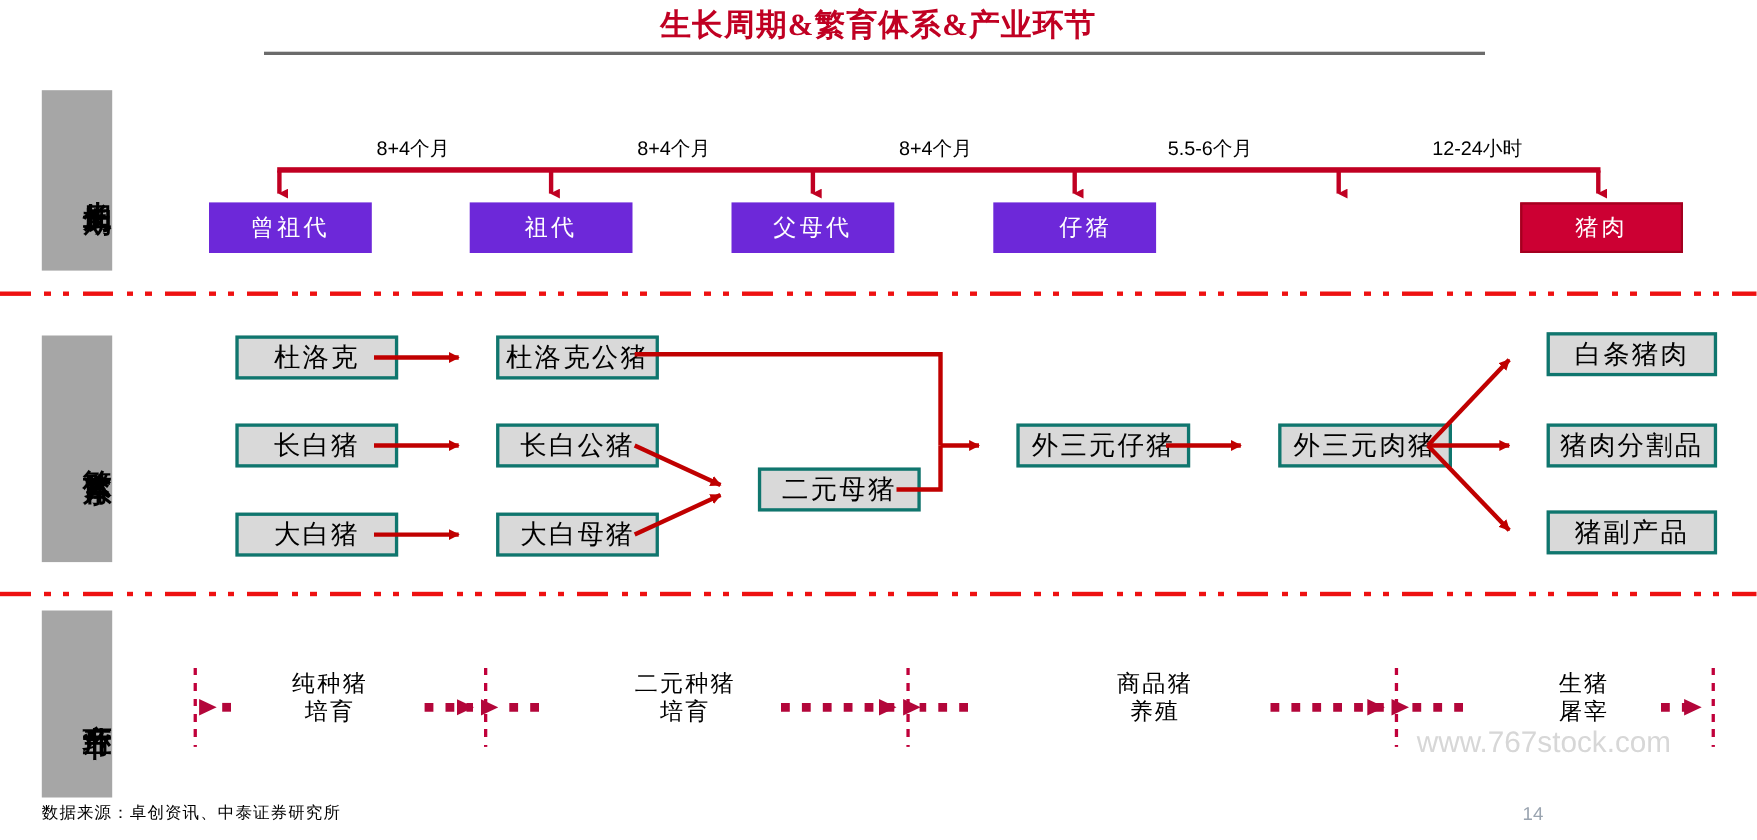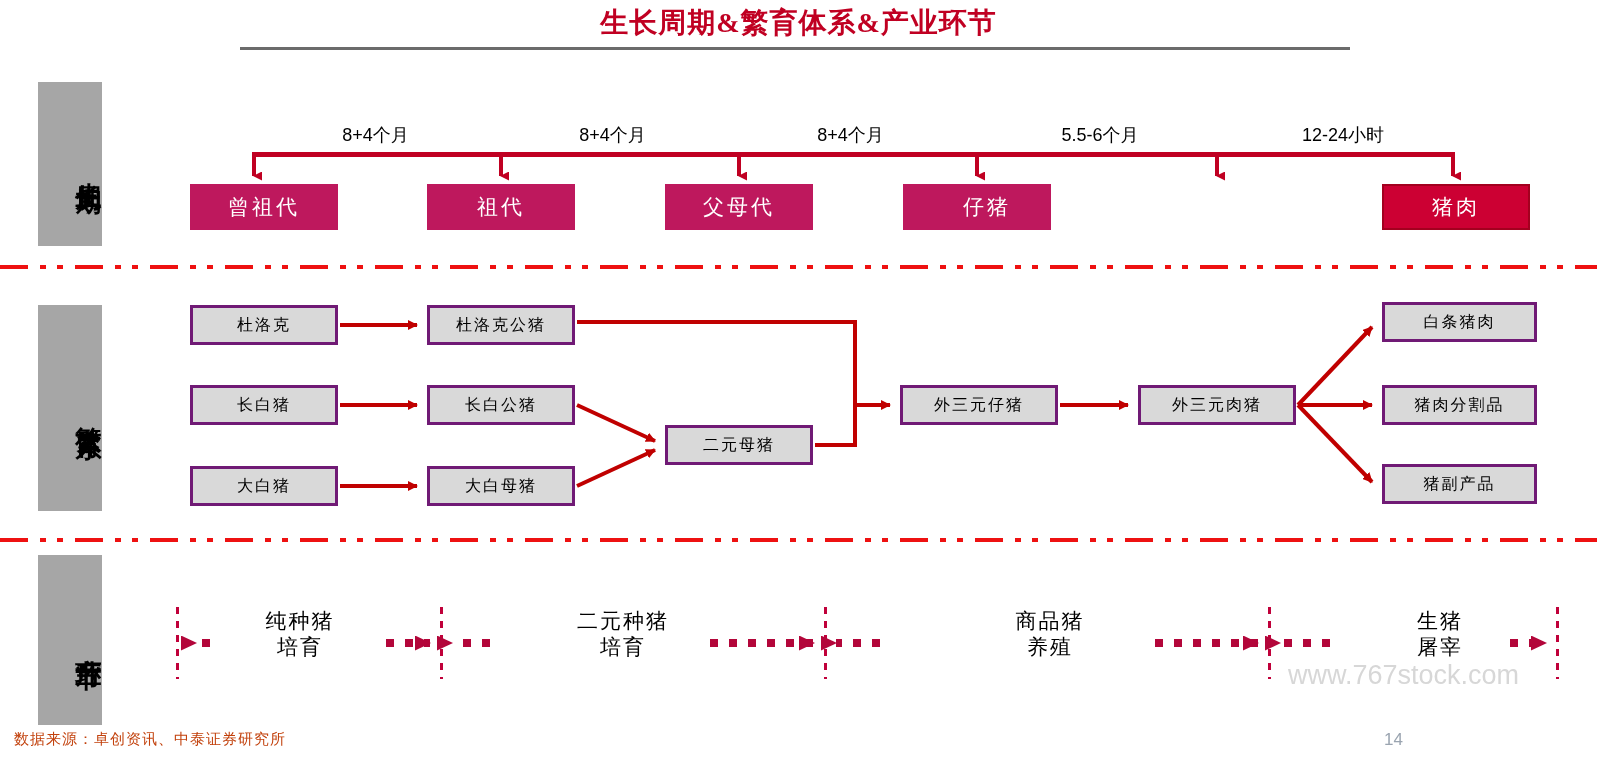--- a/index.html
+++ b/index.html
@@ -48,21 +48,21 @@
         #ee1111 40px, #ee1111 46px,
         transparent 46px, transparent 57px,
         #ee1111 57px, #ee1111 63px,
         transparent 63px, transparent 75px);
   }
 
   
   .gen-box {
     position: absolute;
     height: 46px;
-    background: #be185d;
+    background: #6d28d9;
     color: #ffffff;
     font-size: 21px;
     letter-spacing: 3px;
     display: flex; align-items: center; justify-content: center;
     font-family: "Liberation Serif","DejaVu Serif",serif;
   }
   .gen-box.accent { background:#cc0033; border:2px solid #a3001f; }
 
   .timeline-bar {
     position: absolute; background: #c00022;
@@ -71,46 +71,47 @@
     position: absolute; font-size: 18px; color: #000;
     text-align: center; white-space: nowrap;
     font-family: "Liberation Sans","DejaVu Sans",sans-serif;
     letter-spacing: 0px;
   }
 
   
   .bs-box {
     position: absolute;
     background: #d9d9d9;
-    border: 3px solid #701a75;
+    border: 3px solid #0f766e;
     color: #000;
-    font-size: 16px;
+    font-size: 24px;
     letter-spacing: 2px;
     display: flex; align-items: center; justify-content: center;
     font-family: "Liberation Serif","DejaVu Serif",serif;
+    margin-left: 24px;
   }
 
   
   .stage-label {
     position: absolute;
     font-size: 21px; color:#000; text-align:center; line-height:1.25;
     white-space: nowrap;
     font-family: "Liberation Serif","DejaVu Serif",serif;
     letter-spacing: 2px;
   }
   .stage-tick {
     position: absolute; width: 3px;
     background-image: repeating-linear-gradient(to bottom,
        #c0003a 0px, #c0003a 7px, transparent 7px, transparent 14px);
   }
 
   
   .footer-note {
-    position: absolute; left: 14px; top: 730px;
-    font-size: 15px; color:#c2410c;
+    position: absolute; left: 38px; top: 730px;
+    font-size: 15px; color:#000000;
     font-family: "Liberation Serif","DejaVu Serif",serif;
     letter-spacing: 1px;
   }
   .page-num {
     position: absolute; right: 28px; top: 730px;
     font-size: 17px; color:#9aa4b0;
     font-family: "Liberation Sans","DejaVu Sans",sans-serif;
   }
   .watermark {
     position: absolute; left: 1288px; top: 660px;

